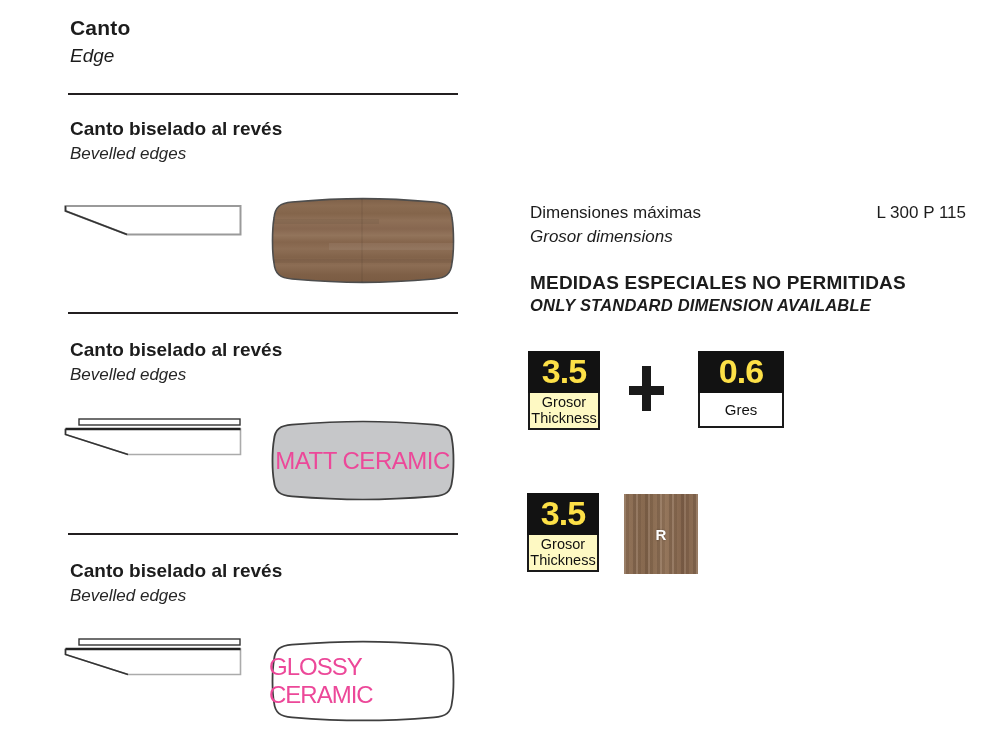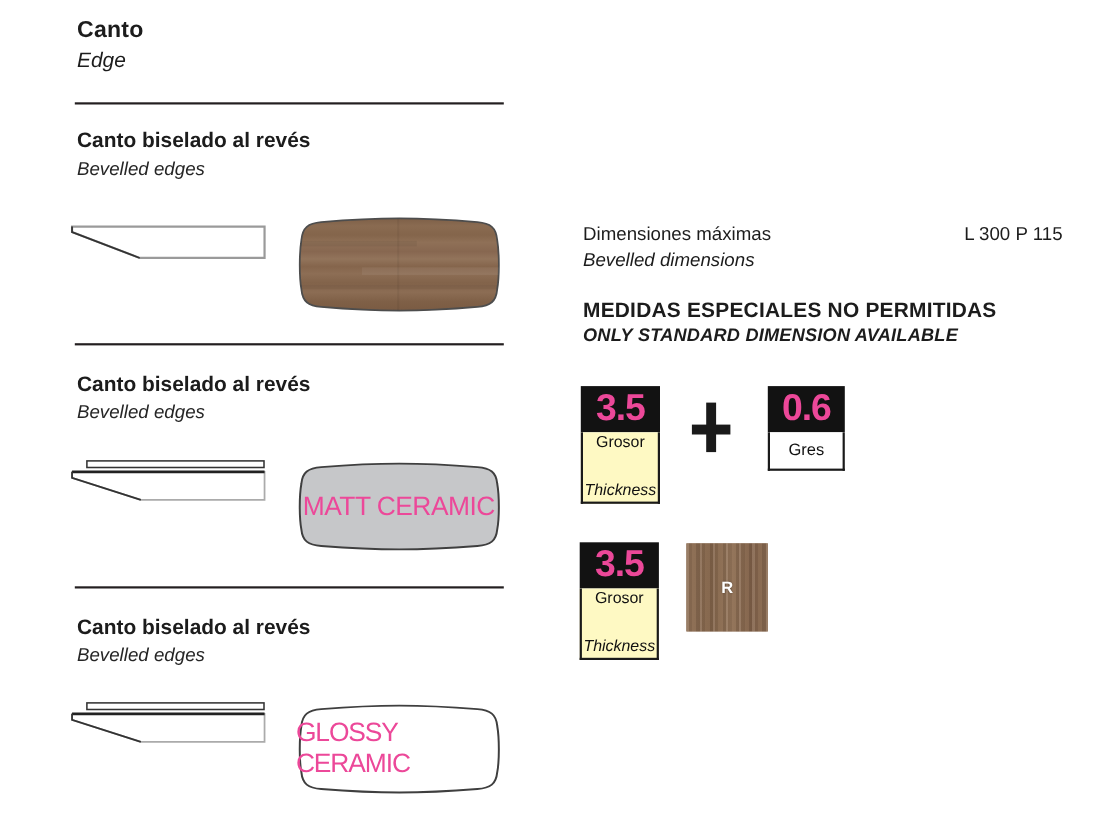--- a/index.html
+++ b/index.html
@@ -10,25 +10,25 @@
   .page-subtitle{font-size:19px;font-style:italic;}
   .divider{height:0;border-top:2px solid #231f20;}
   .sec-heading{font-size:19px;font-weight:bold;}
   .sec-subheading{font-size:17px;font-style:italic;color:#262626;}
   .dim-label{font-size:17px;}
   .dim-label-en{font-size:17px;font-style:italic;}
   .dim-value{font-size:17px;text-align:right;}
   .notice-es{font-size:19px;font-weight:bold;letter-spacing:.2px;}
   .notice-en{font-size:16.5px;font-weight:bold;font-style:italic;letter-spacing:.2px;}
   .badge{width:72px;text-align:center;}
-  .badge-num{background:#121212;color:#ec4899;font-weight:bold;font-size:34px;
+  .badge-num{background:#121212;color:#fde047;font-weight:bold;font-size:34px;
              height:42px;line-height:41px;letter-spacing:-1px;}
   .badge-label{background:#fef9c3;border:2px solid #1a1a1a;border-top:none;
                font-size:14.5px;line-height:16px;padding:1px 0 2px 0;color:#111;}
-  .badge-label .it{font-style:italic;margin-top:28px;}
+  .badge-label .it{}
   .badge-label-single{background:#ffffff;border:2px solid #1a1a1a;border-top:none;
                font-size:15px;line-height:33px;height:33px;color:#111;}
   .plus{width:35px;height:45px;}
   .plus .h{position:absolute;left:0;top:20px;width:35px;height:9px;background:#1a1a1a;}
   .plus .v{position:absolute;left:13px;top:0;width:9px;height:45px;background:#1a1a1a;}
   .shape-label{position:absolute;left:0;top:0;width:100%;height:100%;
                display:flex;align-items:center;justify-content:center;
                font-size:24px;color:#ec4899;letter-spacing:-0.5px;}
   .glossy-label{font-size:24px;letter-spacing:-1px;word-spacing:-4px;}
   .wood-swatch{width:74px;height:80px;
@@ -123,40 +123,40 @@
   </svg>
 
   <div class="abs" style="left:269px;top:640px;width:187px;height:82px;">
     <svg width="187" height="82" viewBox="0 0 187 87" preserveAspectRatio="none">
       <path d="M 23,5 C 76,0.5 112,0.5 165,5 C 177,6 182,10 183,21 C 185,33 185,55 183,66 C 182,77 177,81 165,82 C 112,86.5 76,86.5 23,82 C 11,81 6,77 5,66 C 3,55 3,33 5,21 C 6,10 11,6 23,5 Z" fill="#ffffff" stroke="#3f3f3f" stroke-width="1.8"></path>
     </svg>
     <div class="shape-label glossy-label">GLOSSY CERAMIC</div>
   </div>
 
   <div class="abs dim-label" style="left:530px;top:203px;">Dimensiones máximas</div>
-  <div class="abs dim-label-en" style="left:530px;top:227px;">Bevelled dimensions</div>
+  <div class="abs dim-label-en" style="left:530px;top:227px;">Grosor dimensions</div>
   <div class="abs dim-value" style="left:780px;top:203px;width:186px;">L 300 P 115</div>
 
   <div class="abs notice-es" style="left:530px;top:272px;">MEDIDAS ESPECIALES NO PERMITIDAS</div>
   <div class="abs notice-en" style="left:530px;top:296px;">ONLY STANDARD DIMENSION AVAILABLE</div>
 
   <div class="abs badge" style="left:528px;top:351px;">
     <div class="badge-num">3.5</div>
     <div class="badge-label">
       <div>Grosor</div>
       <div class="it">Thickness</div>
     </div>
   </div>
 
   <div class="abs plus" style="left:629px;top:366px;">
     <div class="h"></div>
       <div class="v"></div>
   </div>
 
-  <div class="abs badge" style="left:698px;top:351px;width:70px;">
+  <div class="abs badge" style="left:698px;top:351px;width:86px;">
     <div class="badge-num">0.6</div>
     <div class="badge-label-single">Gres</div>
   </div>
 
   <div class="abs badge" style="left:527px;top:493px;">
     <div class="badge-num">3.5</div>
     <div class="badge-label">
       <div>Grosor</div>
       <div class="it">Thickness</div>
     </div>

